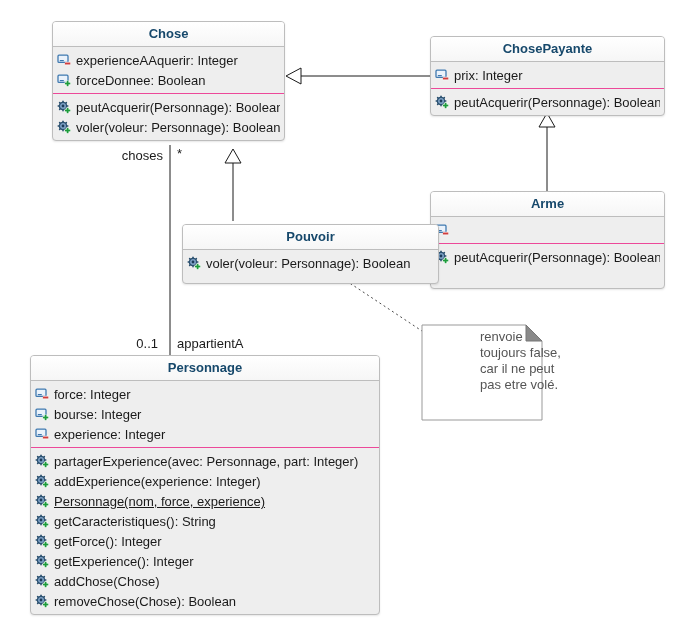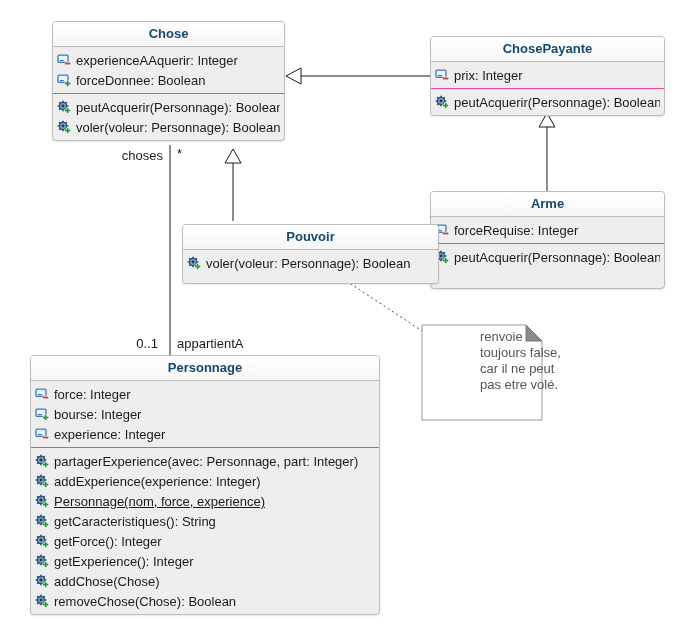--- a/index.html
+++ b/index.html
@@ -174,21 +174,20 @@
   <div id="class-arme" class="uml-class">
     <div class="uml-title">Arme</div>
     <div class="uml-section attrs">
         <div class="member">
           <svg class="micon" viewBox="0 0 14 14">
             <rect x="1" y="2.2" width="10" height="7.2" rx="1" fill="#eaf2fb" stroke="#3f79b0" stroke-width="1.3"></rect>
             <line x1="2.8" y1="7.6" x2="6.8" y2="7.6" stroke="#3f79b0" stroke-width="1.2"></line>
             <line x1="7.9" y1="10.5" x2="13.3" y2="10.5" stroke="#ffffff" stroke-width="3.4"></line>
             <line x1="7.9" y1="10.5" x2="13.3" y2="10.5" stroke="#cf3d3d" stroke-width="2"></line>
           </svg>
-          <span class="mtext">forceRequise: Integer</span>
         </div>
       </div>
     <div class="uml-section methods">
         <div class="member">
           <svg class="micon" viewBox="0 0 14 14">
             <g stroke="#2c5170" stroke-width="1.5" stroke-linecap="round">
               <line x1="6" y1="1.2" x2="6" y2="10.8"></line>
               <line x1="1.2" y1="6" x2="10.8" y2="6"></line>
               <line x1="2.6" y1="2.6" x2="9.4" y2="9.4"></line>
               <line x1="9.4" y1="2.6" x2="2.6" y2="9.4"></line>

